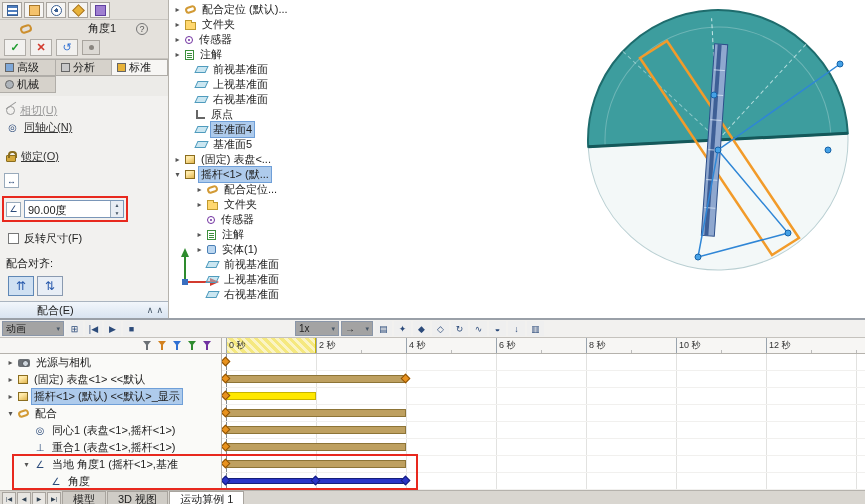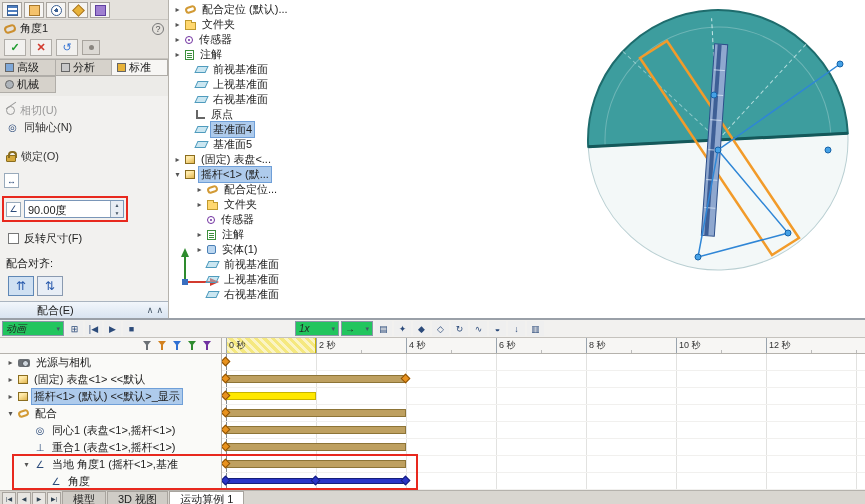--- a/index.html
+++ b/index.html
@@ -10,42 +10,42 @@
   
   #prop-panel{position:absolute;left:0;top:0;width:169px;height:318px;background:#ecebe8;border-right:1px solid #b5b2ac;z-index:4;}
   .pp-tabs{height:20px;display:flex;gap:2px;padding:2px;background:#e4e1dc;border-bottom:1px solid #c8c5c0;}
   .ptab{width:20px;height:16px;background:#f6f5f3;border:1px solid #a8a49e;display:flex;align-items:center;justify-content:center;}
   .pti{width:11px;height:11px;}
   .pti-tree{background:repeating-linear-gradient(180deg,#4f7fc0 0 2px,#fff 2px 4px);border:1px solid #3a5f92;}
   .pti-prop{background:#f5c26b;border:1px solid #a8772a;}
   .pti-config{border:1px solid #3a5f92;border-radius:50%;background:radial-gradient(circle,#3a5f92 2px,#fff 2px);}
   .pti-dim{background:#e8b33a;border:1px solid #a8772a;transform:rotate(45deg);width:9px;height:9px;}
   .pti-disp{background:#9f7fd0;border:1px solid #5f3fa0;}
-  .pp-title{height:17px;display:flex;align-items:center;padding:0 4px;gap:4px;background:#e4e1dc;}
+  .pp-title{height:17px;display:flex;align-items:center;padding:0 20px;gap:20px;background:#e4e1dc;text-align:right;}
   .ic-angle-mate{width:12px;height:8px;border:2px solid #cc8f2e;border-radius:4px;transform:rotate(-18deg);}
   .pp-title .tt{flex:1;}
   .help{width:12px;height:12px;border:1px solid #777;border-radius:50%;font-size:9px;color:#555;display:flex;align-items:center;justify-content:center;}
   .pp-confirm{height:22px;display:flex;align-items:center;gap:4px;padding:2px 4px;background:#e4e1dc;border-bottom:1px solid #c8c5c0;}
   .cbtn{width:22px;height:17px;background:#f2f1ef;border:1px solid #b0ada8;display:flex;align-items:center;justify-content:center;font-size:11px;}
   .cbtn.ok{color:#1f9d2f;font-weight:bold;}
   .cbtn.cancel{color:#d23b2f;font-weight:bold;}
   .cbtn.undo{color:#2f6fd2;}
   .pinbtn{width:18px;height:15px;background:#dcd9d4;border:1px solid #a8a49e;display:flex;align-items:center;justify-content:center;}
   .pinbtn i{width:5px;height:5px;border-radius:50%;background:#8a8680;display:block;}
   .pp-mode-tabs{display:grid;grid-template-columns:1fr 1fr 1fr;}
   .mtab{height:17px;display:flex;align-items:center;gap:3px;padding-left:5px;background:#d6d2cb;border:1px solid #b0ada8;border-left:none;font-size:11px;}
   .mtab.active{background:#f7f6f4;}
   .mti{width:9px;height:9px;border:1px solid #666;}
   .mti-adv{background:#7fa8d8;}
   .mti-ana{background:#c8c8c8;}
   .mti-std{background:#e8b33a;}
   .mti-mech{border-radius:50%;background:#aeb4ba;}
   .pp-body{position:absolute;left:0;top:96px;right:0;bottom:17px;background:#f2f1ef;padding-top:6px;}
   .mitem{height:17px;display:flex;align-items:center;gap:5px;padding-left:6px;}
-  .mitem .lbl{color:#333;}
+  .mitem .lbl{color:#333;text-decoration:underline;}
   .mitem.disabled .lbl{color:#9a9a9a;}
   .tangent-icon{width:9px;height:9px;border:1px solid #999;border-radius:50%;position:relative;}
   .tangent-icon::after{content:"";position:absolute;left:-2px;top:-2px;width:12px;height:1px;background:#999;transform:rotate(-35deg);}
   .gicn{width:13px;text-align:center;font-size:10px;color:#2b4a7a;}
   .lock-icon{position:relative;width:10px;height:7px;background:#d6a93c;border:1px solid #8a6d1f;border-radius:1px;margin-top:4px;}
   .lock-icon::before{content:"";position:absolute;left:1px;top:-5px;width:5px;height:5px;border:2px solid #8a6d1f;border-bottom:none;border-radius:4px 4px 0 0;}
   .frow{display:flex;align-items:center;gap:3px;margin:8px 0 0 4px;}
   .ficn{width:15px;height:15px;border:1px solid #9ab;background:#fff;display:flex;align-items:center;justify-content:center;font-size:9px;color:#2b4a7a;}
   .spin{width:100px;height:18px;background:#fff;border:1px solid #7a96b8;display:flex;}
   .spin .val{flex:1;padding:2px 3px;font-size:11px;white-space:nowrap;overflow:hidden;}
@@ -83,21 +83,21 @@
   .origin-icon{width:9px;height:9px;border-left:2px solid #666;border-bottom:2px solid #666;}
   .part-icon{width:10px;height:9px;background:linear-gradient(150deg,#ffe9a8 30%,#e2b64e);border:1px solid #8a6d1f;}
   .bodies-icon{width:9px;height:9px;background:#bcd7f0;border:1px solid #4a7fb5;border-radius:2px;}
   .material-icon{width:9px;height:9px;border:1px solid #56708f;background:repeating-linear-gradient(45deg,#cfd8e8 0 2px,#8fa8c8 2px 4px);}
   .camera-icon{width:12px;height:8px;background:#6b7075;border-radius:2px;position:relative;}
   .camera-icon::after{content:"";position:absolute;right:1px;top:1px;width:5px;height:5px;border-radius:50%;background:#cfd6dd;border:1px solid #4a4f54;}
 
   
   #motion{position:absolute;left:0;top:318px;width:865px;height:186px;border-top:2px solid #9aa0a8;background:#f2f1ef;}
   .mm-toolbar{height:18px;display:flex;align-items:center;gap:2px;padding:0 2px;border-bottom:1px solid #c5c2bd;}
-  .mm-select{height:15px;background:#22c55e;border:1px solid #8a96a8;display:flex;align-items:center;font-size:10px;padding:0 3px;gap:4px;font-style:italic;}
+  .mm-select{height:15px;background:#a3a3a3;border:1px solid #8a96a8;display:flex;align-items:center;font-size:10px;padding:0 3px;gap:4px;}
   .mm-select .dd{font-size:7px;color:#456;}
   .sel-study{width:62px;}
   .sel-speed{width:44px;margin-left:153px;}
   .sel-mode{width:32px;}
   .mm-ibtn{width:17px;height:15px;display:flex;align-items:center;justify-content:center;font-size:9px;color:#2b4a7a;border:1px solid transparent;}
   .mm-header{height:16px;display:flex;border-bottom:1px solid #b5b2ac;background:#f7f6f4;}
   .mm-header-left{width:222px;border-right:1px solid #b5b2ac;display:flex;align-items:center;justify-content:flex-end;gap:4px;padding-right:8px;}
   .funnel{width:11px;height:11px;position:relative;}
   .funnel::before{content:"";position:absolute;left:1px;top:1px;border-left:4px solid transparent;border-right:4px solid transparent;border-top:5px solid currentColor;}
   .funnel::after{content:"";position:absolute;left:4px;top:5px;width:2px;height:5px;background:currentColor;}

